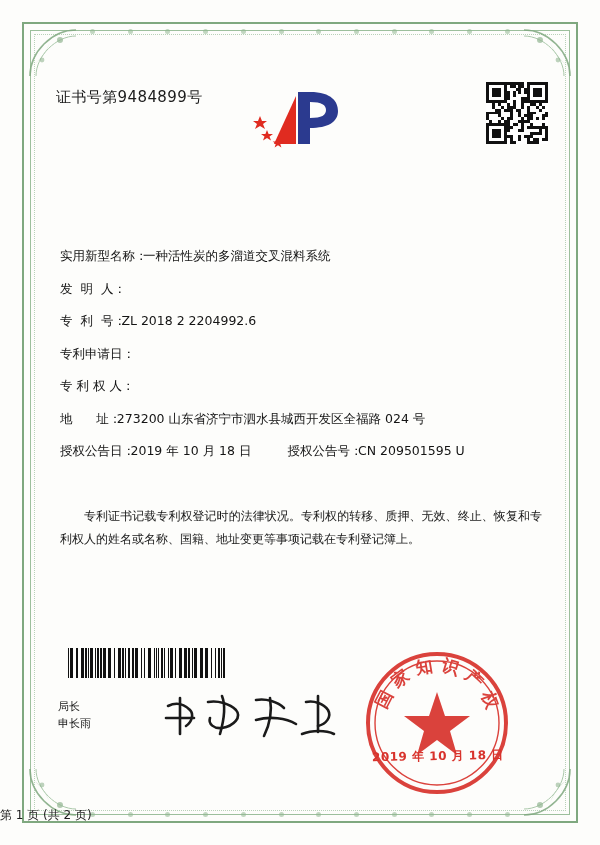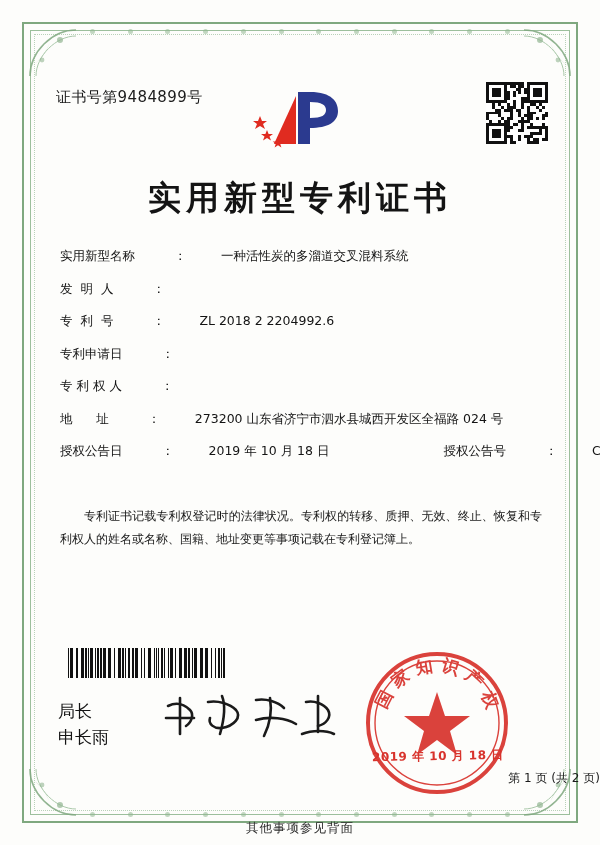--- a/index.html
+++ b/index.html
@@ -133,21 +133,20 @@
     left: 60px;
     top: 248px;
     width: 480px;
   }
   .field-row {
     display: flex;
     align-items: baseline;
     margin-bottom: 15.5px;
     font-size: 12.5px;
     color: #141414;
-    gap: 39px;
   }
   .field-label {
     white-space: pre;
     flex: 0 0 auto;
   }
   .field-sep { width: 8px; flex: 0 0 auto; }
   .field-value { flex: 1 1 auto; }
 
   .field-row.dual .field-value { flex: 0 0 auto; }
   .field-row.dual .spacer { width: 36px; flex: 0 0 auto; }
@@ -183,21 +182,21 @@
     display: block;
     background: #111;
     height: 100%;
   }
 
   
   .sig-block {
     position: absolute;
     left: 58px;
     top: 698px;
-    font-size: 17px;
+    font-size: 11px;
     line-height: 1.55;
     color: #141414;
   }
   .sig-script {
     position: absolute;
     left: 160px;
     top: 690px;
     width: 180px;
     height: 52px;
   }
@@ -218,22 +217,22 @@
     color: #d8332c;
     letter-spacing: .5px;
     font-weight: 600;
     transform: rotate(-1deg);
   }
 
   
   .page-no {
     position: absolute;
     left: 0; right: 0;
-    top: 770px;
-    text-align: right;
+    top: 807px;
+    text-align: left;
     font-size: 12px;
     color: #1b1b1b;
   }
   .footnote {
     position: absolute;
     left: 0; right: 0;
     top: 820px;
     text-align: center;
     font-size: 12.5px;
     color: #2b2b2b;
@@ -772,21 +771,20 @@
         <i class="on"></i>
         <i class="on"></i>
         <i class="on"></i>
         <i class="on"></i>
         <i></i>
         <i></i>
         <i></i>
       </div>
   </div>
 
-  <div class="title">实用新型专利证书</div>
 
   <div class="fields">
 
     <div class="field-row">
       <span class="field-label">实用新型名称</span>
       <span class="field-sep">：</span>
       <span class="field-value">一种活性炭的多溜道交叉混料系统</span>
     </div>
 
     <div class="field-row">
@@ -913,15 +911,14 @@
         </defs>
         <text font-size="17" font-weight="bold" fill="#d8332c" letter-spacing="7" font-family="DejaVu Sans, Liberation Sans, sans-serif">
           <textPath href="#sealArc" startOffset="8%">国家知识产权局</textPath>
         </text>
       </g>
     </svg>
   </div>
   <div class="seal-date">2019 年 10 月 18 日</div>
 
   <div class="page-no">第 1 页 (共 2 页)</div>
-  <div class="footnote">其他事项参见背面</div>
 
 </div>
 
 </body></html>

